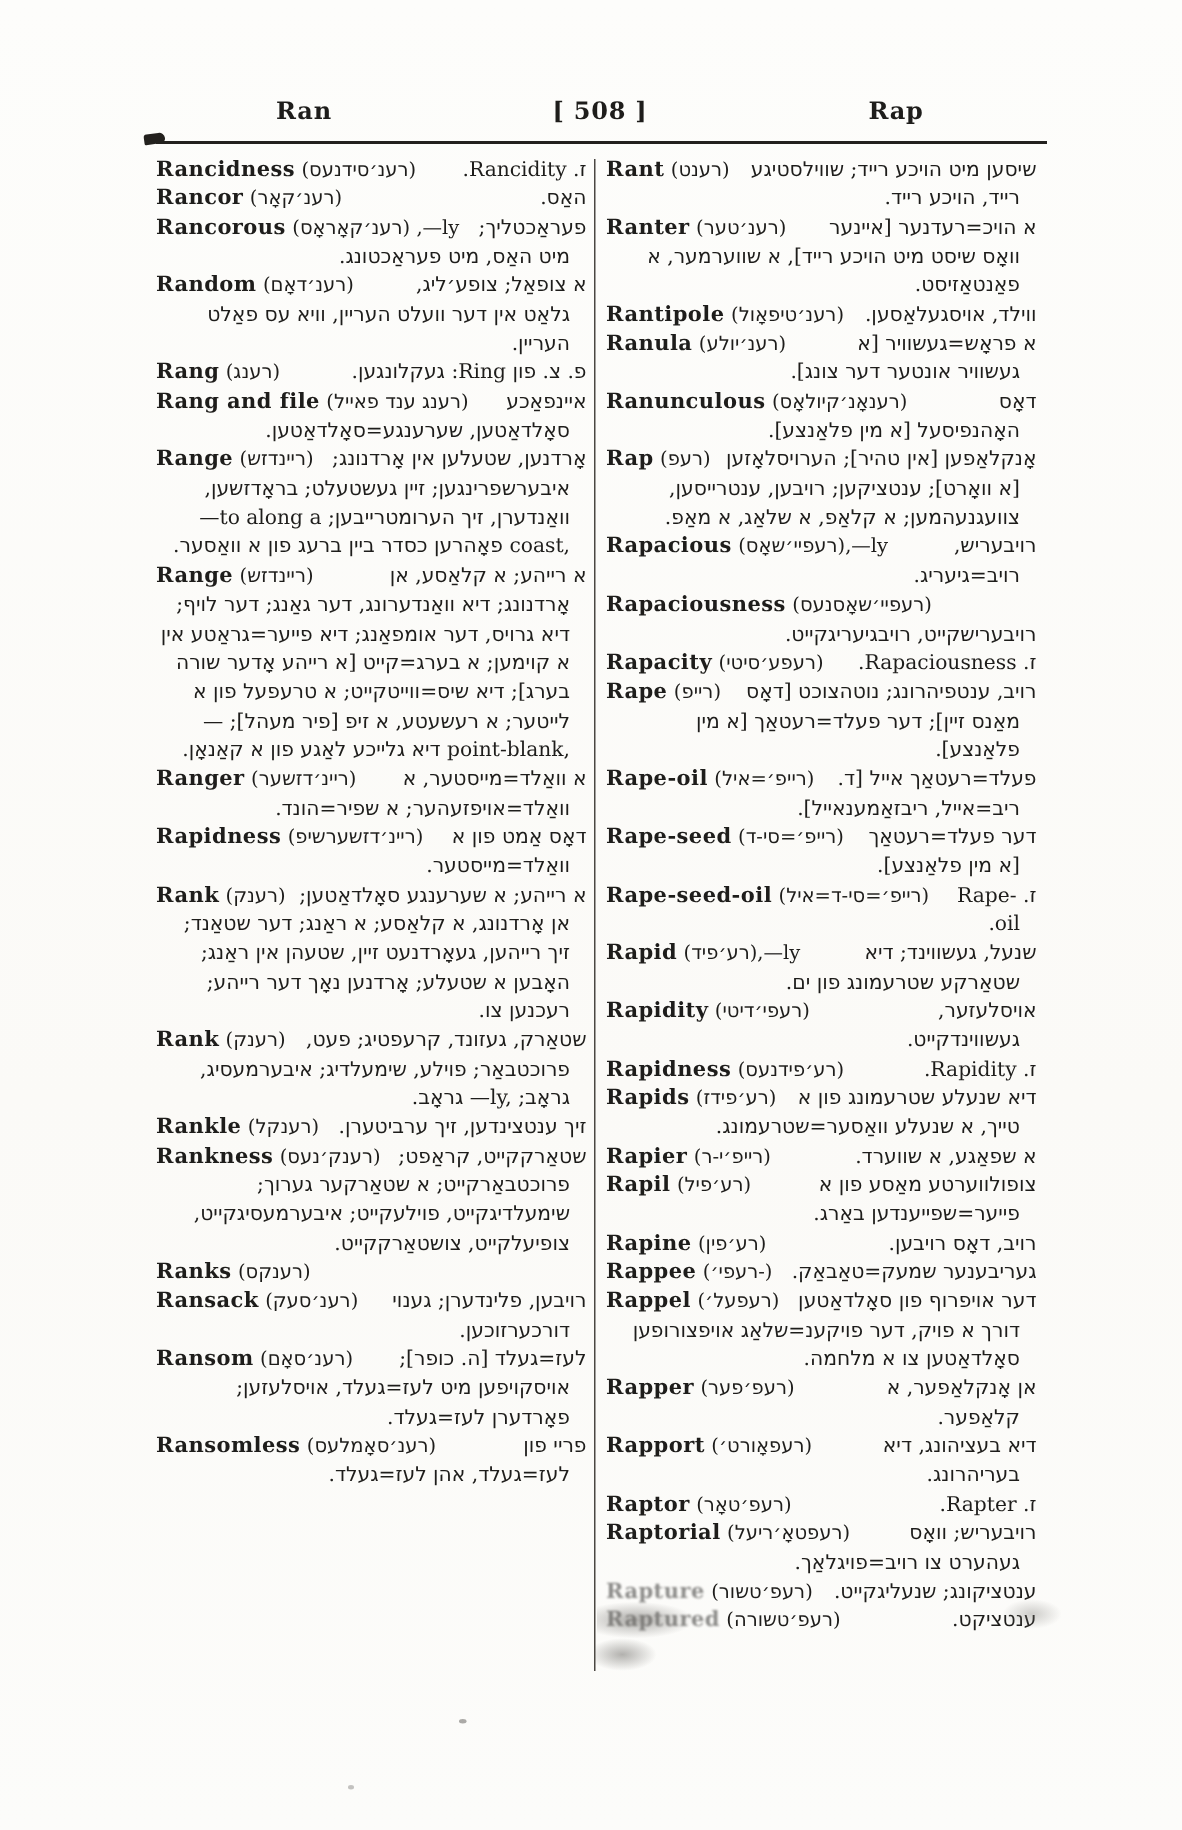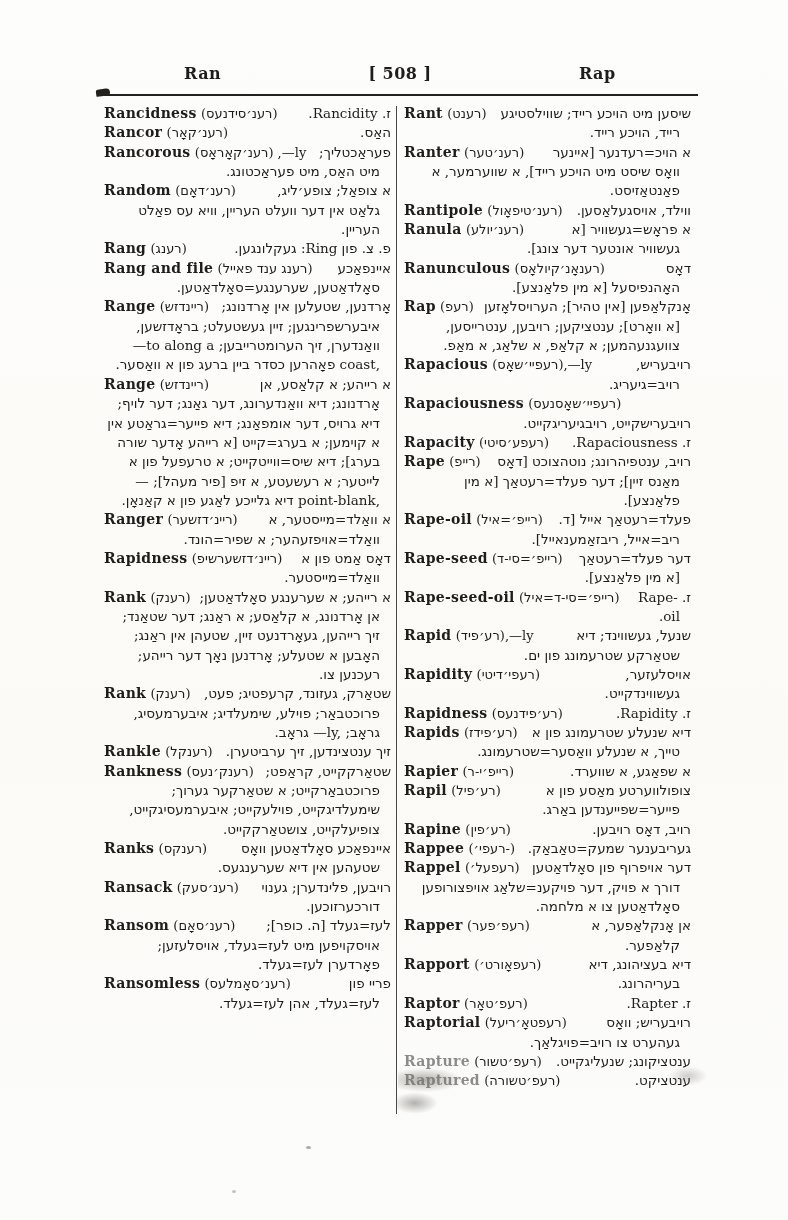--- a/index.html
+++ b/index.html
@@ -60,21 +60,21 @@
     <p class="entry"><span class="hwb"><span class="hw">Rang</span> <span class="pron">(רענג)</span></span><span class="def">פ. צ. פון ‎Ring‎: געקלונגען.</span></p>
     <p class="entry"><span class="hwb"><span class="hw">Rang and file</span> <span class="pron">(רענג ענד פאייל)</span></span><span class="def">איינפאַכע סאָלדאַטען, שערענגע=סאָלדאַטען.</span></p>
     <p class="entry"><span class="hwb"><span class="hw">Range</span> <span class="pron">(ריינדזש)</span></span><span class="def">אָרדנען, שטעלען אין אָרדנונג; איבערשפרינגען; זיין געשטעלט; בראָדזשען, וואַנדערן, זיך הערומטרייבען; ‎—to along a coast,‎ פאָהרען כסדר ביין ברעג פון א וואַסער.</span></p>
     <p class="entry"><span class="hwb"><span class="hw">Range</span> <span class="pron">(ריינדזש)</span></span><span class="def">א רייהע; א קלאַסע, אן אָרדנונג; דיא וואַנדערונג, דער גאַנג; דער לויף; דיא גרויס, דער אומפאַנג; דיא פייער=גראַטע אין א קוימען; א בערג=קייט [א רייהע אָדער שורה בערג]; דיא שיס=ווייטקייט; א טרעפעל פון א לייטער; א רעשעטע, א זיפ [פיר מעהל]; ‎—point-blank,‎ דיא גלייכע לאַגע פון א קאַנאָן.</span></p>
     <p class="entry"><span class="hwb"><span class="hw">Ranger</span> <span class="pron">(ריינ׳דזשער)</span></span><span class="def">א וואַלד=מייסטער, א וואַלד=אויפזעהער; א שפיר=הונד.</span></p>
     <p class="entry"><span class="hwb"><span class="hw">Rapidness</span> <span class="pron">(ריינ׳דזשערשיפ)</span></span><span class="def">דאָס אַמט פון א וואַלד=מייסטער.</span></p>
     <p class="entry"><span class="hwb"><span class="hw">Rank</span> <span class="pron">(רענק)</span></span><span class="def">א רייהע; א שערענגע סאָלדאַטען; אן אָרדנונג, א קלאַסע; א ראַנג; דער שטאַנד; זיך רייהען, געאָרדנעט זיין, שטעהן אין ראַנג; האָבען א שטעלע; אָרדנען נאָך דער רייהע; רעכנען צו.</span></p>
     <p class="entry"><span class="hwb"><span class="hw">Rank</span> <span class="pron">(רענק)</span></span><span class="def">שטאַרק, געזונד, קרעפטיג; פעט, פרוכטבאַר; פוילע, שימעלדיג; איבערמעסיג, גראָב; ‎—ly,‎ גראָב.</span></p>
     <p class="entry"><span class="hwb"><span class="hw">Rankle</span> <span class="pron">(רענקל)</span></span><span class="def">זיך ענטצינדען, זיך ערביטערן.</span></p>
     <p class="entry"><span class="hwb"><span class="hw">Rankness</span> <span class="pron">(רענק׳נעס)</span></span><span class="def">שטאַרקקייט, קראַפט; פרוכטבאַרקייט; א שטאַרקער גערוך; שימעלדיגקייט, פוילעקייט; איבערמעסיגקייט, צופיעלקייט, צושטאַרקקייט.</span></p>
-    <p class="entry"><span class="hwb"><span class="hw">Ranks</span> <span class="pron">(רענקס)</span></span><span class="def">איינפאַכע סאָלדאַטען וואָס שטעהען אין דיא שערענגעס.</span></p>
+    <p class="entry"><span class="hwb"><span class="hw">Ranks</span> <span class="pron">(רענקס)</span></span></p>
     <p class="entry"><span class="hwb"><span class="hw">Ransack</span> <span class="pron">(רענ׳סעק)</span></span><span class="def">רויבען, פלינדערן; גענוי דורכערזוכען.</span></p>
     <p class="entry"><span class="hwb"><span class="hw">Ransom</span> <span class="pron">(רענ׳סאָם)</span></span><span class="def">לעז=געלד [ה. כופר]; אויסקויפען מיט לעז=געלד, אויסלעזען; פאָרדערן לעז=געלד.</span></p>
     <p class="entry"><span class="hwb"><span class="hw">Ransomless</span> <span class="pron">(רענ׳סאָמלעס)</span></span><span class="def">פריי פון לעז=געלד, אהן לעז=געלד.</span></p>
   </div>
 
   <div class="col col-right">
     <p class="entry"><span class="hwb"><span class="hw">Rant</span> <span class="pron">(רענט)</span></span><span class="def">שיסען מיט הויכע רייד; שווילסטיגע רייד, הויכע רייד.</span></p>
     <p class="entry"><span class="hwb"><span class="hw">Ranter</span> <span class="pron">(רענ׳טער)</span></span><span class="def">א הויכ=רעדנער [איינער וואָס שיסט מיט הויכע רייד], א שווערמער, א פאַנטאַזיסט.</span></p>
     <p class="entry"><span class="hwb"><span class="hw">Rantipole</span> <span class="pron">(רענ׳טיפאָול)</span></span><span class="def">ווילד, אויסגעלאַסען.</span></p>
     <p class="entry"><span class="hwb"><span class="hw">Ranula</span> <span class="pron">(רענ׳יולע)</span></span><span class="def">א פראָש=געשוויר [א געשוויר אונטער דער צונג].</span></p>

